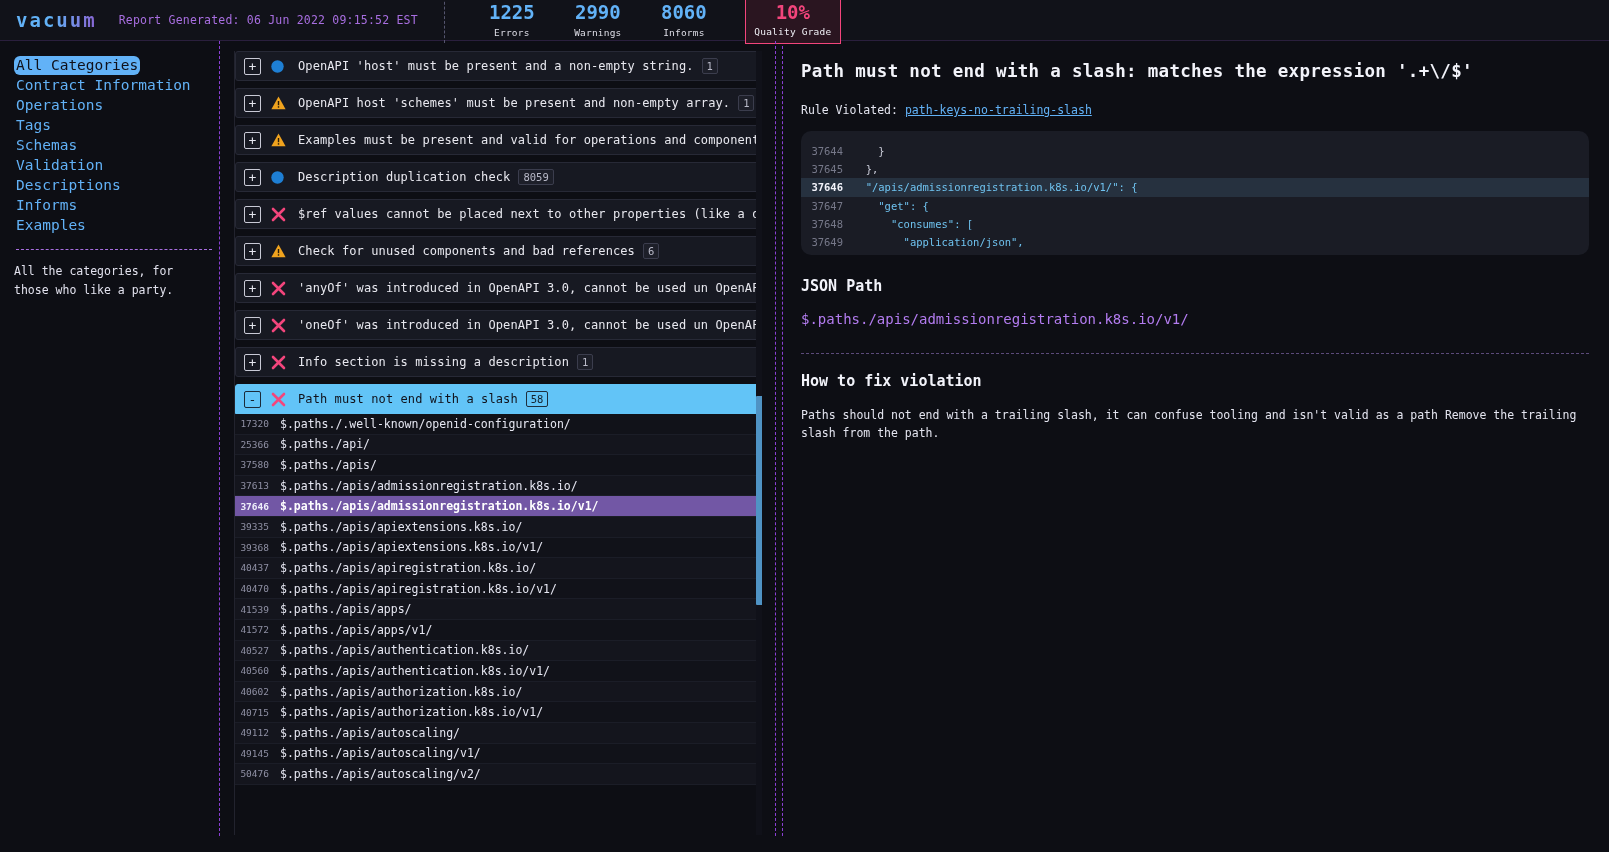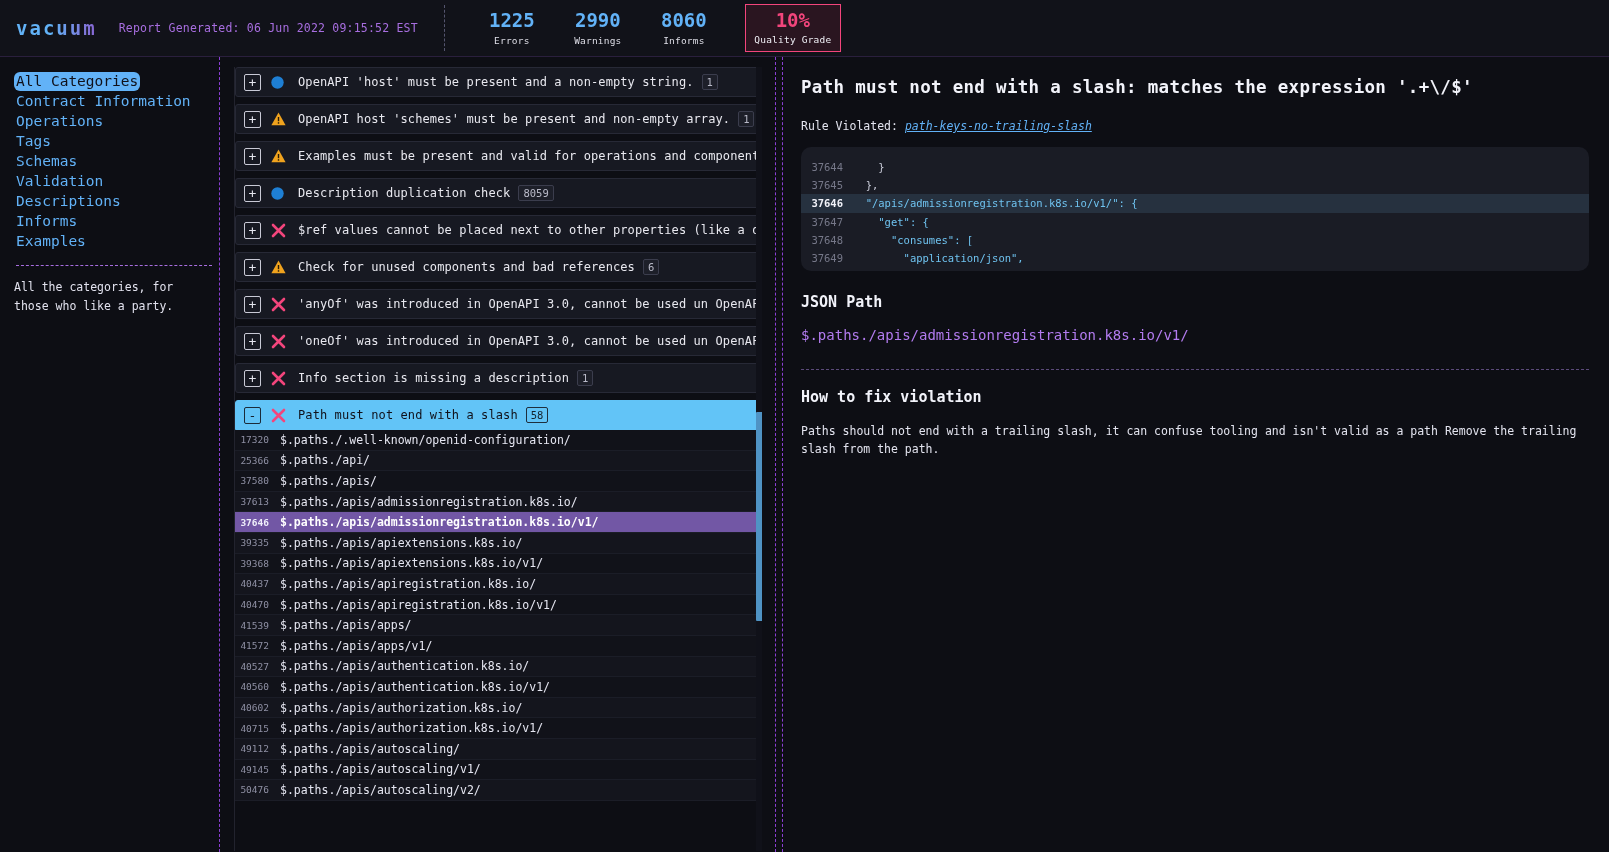--- a/index.html
+++ b/index.html
@@ -8,21 +8,21 @@
     width: 1609px;
     height: 852px;
     overflow: hidden;
     background: #0d0e14;
     font-family: "DejaVu Sans Mono", "Liberation Mono", monospace;
     color: #e8e8ef;
   }
 
   
   .header {
-    height: 57px;
+    height: 41px;
     display: flex;
     align-items: center;
     background: #111219;
     border-bottom: 1px solid #2a1f3d;
     position: relative;
   }
   .logo {
     font-family: "DejaVu Sans Mono", "Liberation Mono", monospace;
     font-size: 19px;
     font-weight: bold;
@@ -251,21 +251,20 @@
   }
   .d-ruleviol {
     font-size: 11.5px;
     color: #e4e5f0;
     margin-bottom: 14px;
   }
   .d-ruleviol a {
     color: #62b2f7;
     text-decoration: underline;
     cursor: pointer;
-    font-style: italic;
   }
   .code {
     background: #1a1c25;
     border-radius: 10px;
     padding: 11px 0 4px 0;
     margin-bottom: 22px;
     width: 100%;
   }
   .cline {
     display: flex;

